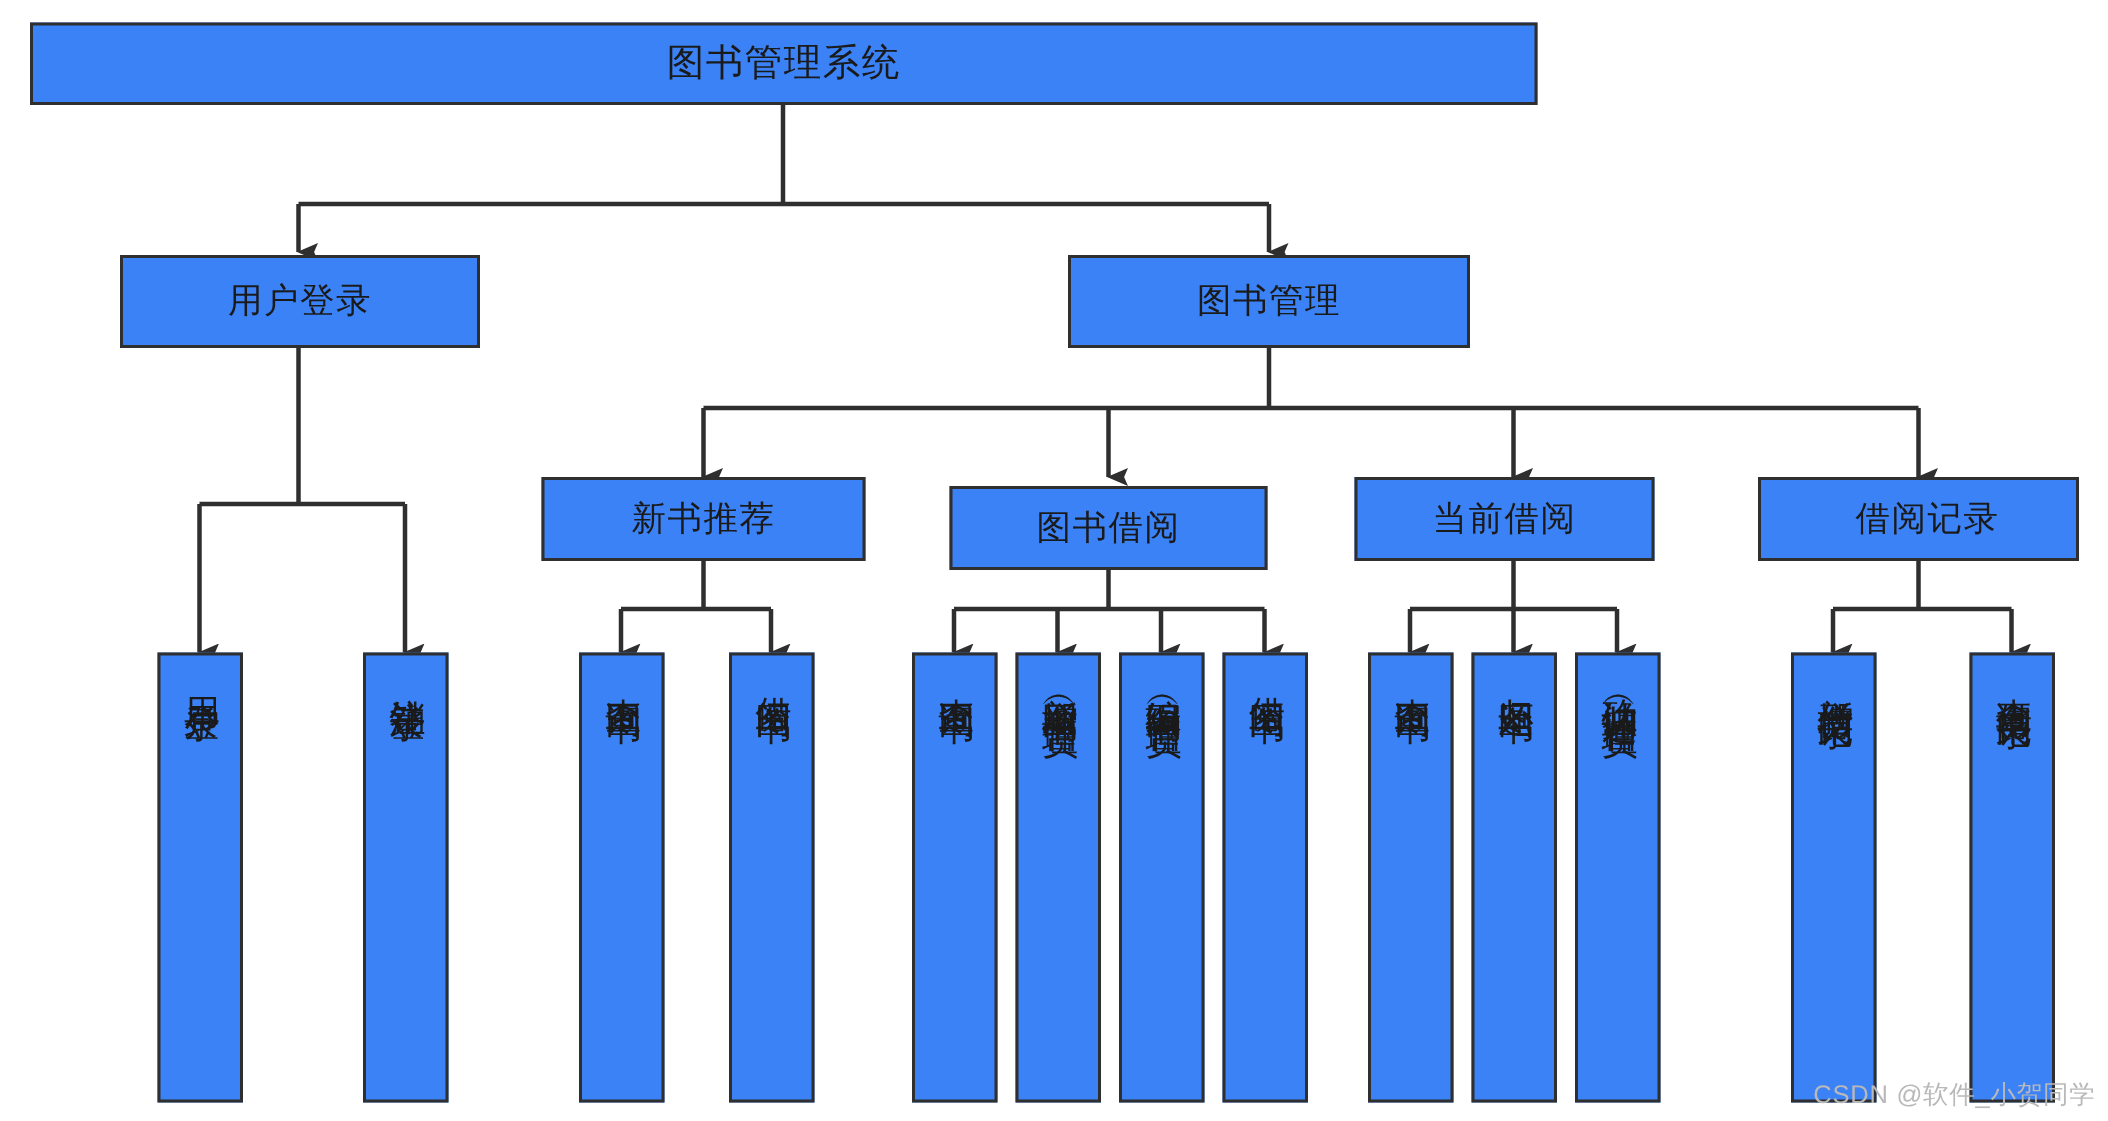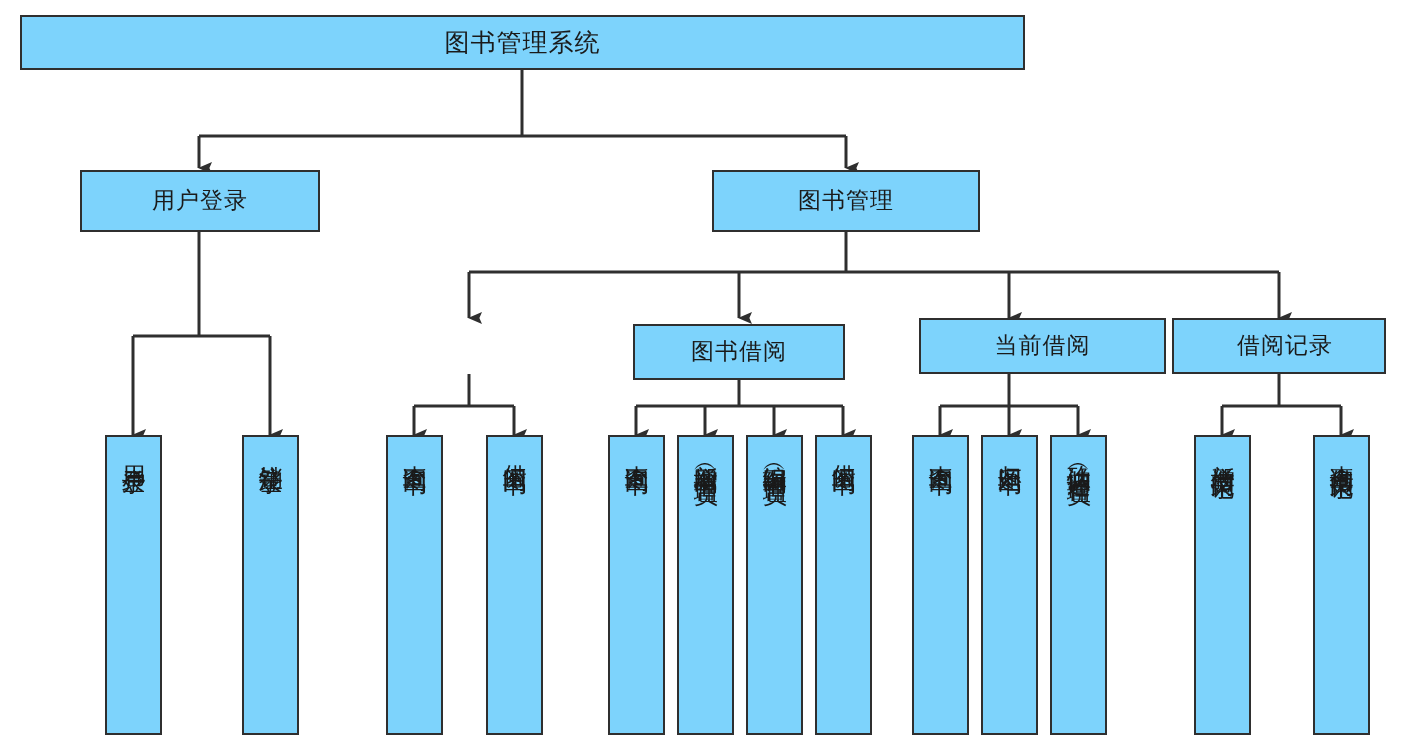--- a/index.html
+++ b/index.html
@@ -22,21 +22,21 @@
     position: absolute;
     left: 0;
     top: 0;
     width: 1405px;
     height: 747px;
     pointer-events: none;
   }
   .node {
     position: absolute;
     box-sizing: border-box;
-    background: #7dd3fc;
+    background: #3b82f6;
     border: 2.5px solid #2f2f2f;
     display: flex;
     align-items: center;
     justify-content: center;
     color: #1a1a1a;
   }
   .node-label {
     display: block;
     text-align: center;
     line-height: 1.18;
@@ -139,26 +139,29 @@
   </div>
 
   <div class="node tier-mid" style="left:80px; top:170px; width:240px; height:62px;">
     <span class="node-label">用户登录</span>
   </div>
 
   <div class="node tier-mid" style="left:712px; top:170px; width:268px; height:62px;">
     <span class="node-label">图书管理</span>
   </div>
 
+  <div class="node tier-mid" style="left:361px; top:318px; width:216px; height:56px;">
+    <span class="node-label">新书推荐</span>
+  </div>
 
   <div class="node tier-mid" style="left:633px; top:324px; width:212px; height:56px;">
     <span class="node-label">图书借阅</span>
   </div>
 
-  <div class="node tier-mid" style="left:903px; top:318px; width:247px; height:56px;margin-left:16px;">
+  <div class="node tier-mid" style="left:903px; top:318px; width:200px; height:56px;">
     <span class="node-label">当前借阅</span>
   </div>
 
   <div class="node tier-mid" style="left:1172px; top:318px; width:214px; height:56px;padding-left:12px;">
     <span class="node-label">借阅记录</span>
   </div>
 
   <div class="node leaf" style="left:105px; top:435px; width:57px; height:300px;">
     <span class="node-label">用户登录</span>
   </div>
@@ -204,14 +207,15 @@
   </div>
 
   <div class="node leaf" style="left:1194px; top:435px; width:57px; height:300px;">
     <span class="node-label">新增借阅记录</span>
   </div>
 
   <div class="node leaf" style="left:1313px; top:435px; width:57px; height:300px;">
     <span class="node-label">查询借阅记录</span>
   </div>
 
+  <div id="watermark">CSDN @软件_小贺同学</div>
 
 </div>
 
 </body></html>

